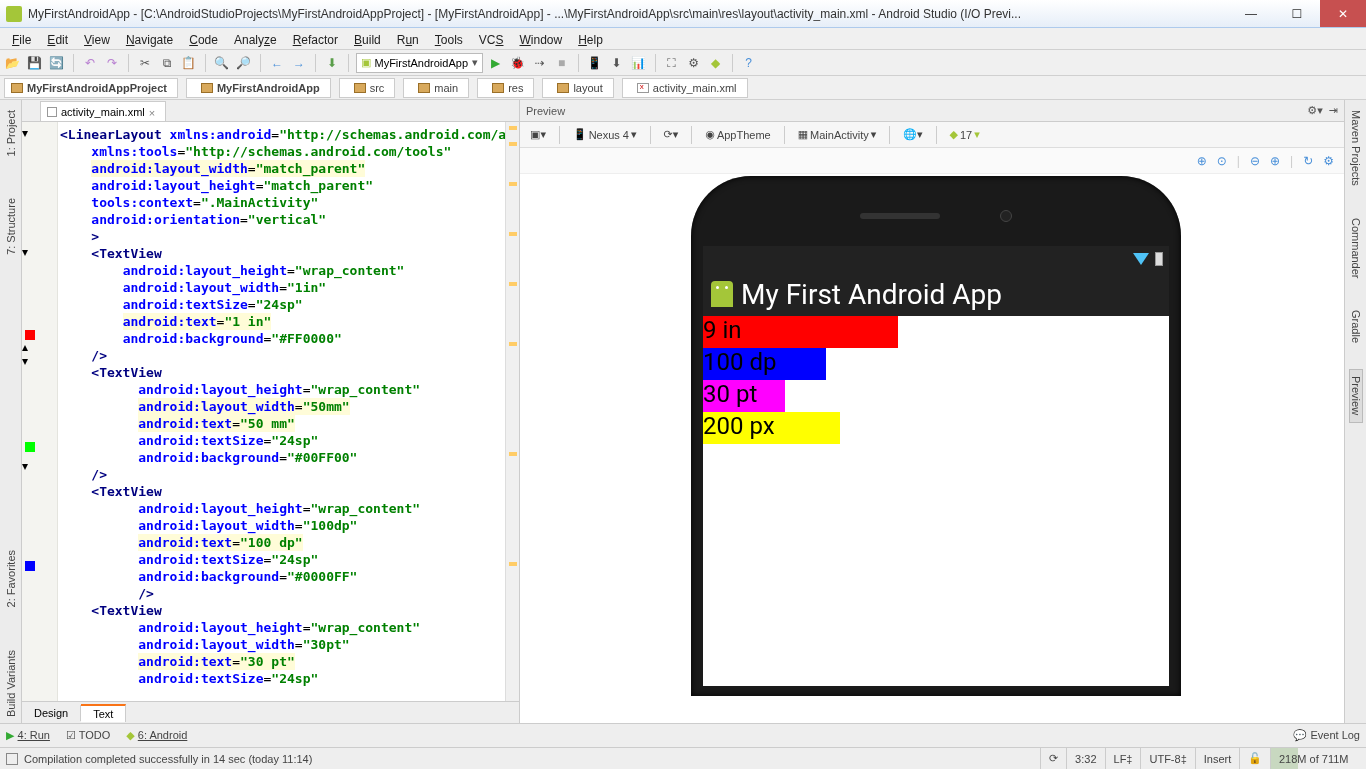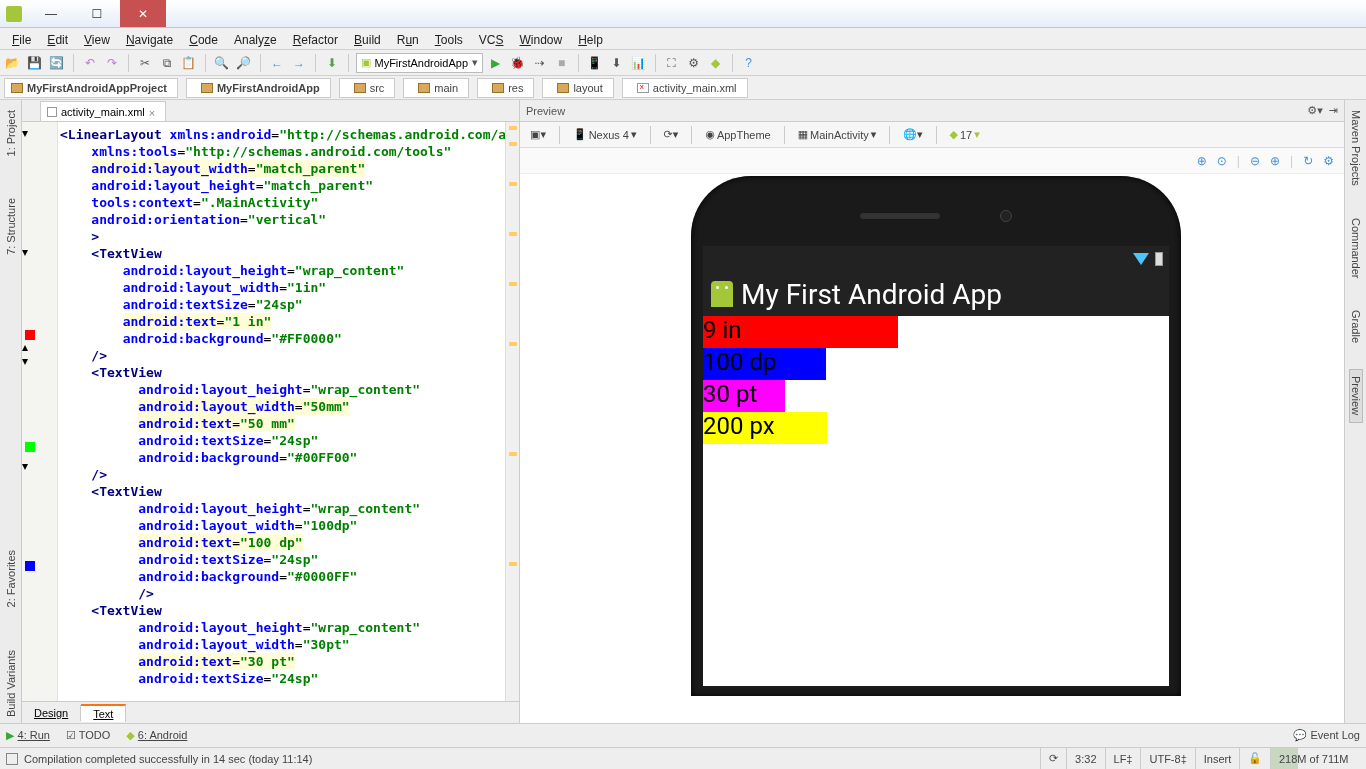--- a/index.html
+++ b/index.html
@@ -54,21 +54,21 @@
 .gutter .mark { width: 10px; height: 10px; margin-left: 3px; }
 .code { flex: 1; font-family: Consolas, "DejaVu Sans Mono", monospace; font-size: 13px; line-height: 17px; padding: 4px 0 0 2px; white-space: pre; overflow: hidden; color: #000; background:#fff; }
 .code .hl { background: #fffcd8; display: inline-block; }
 .k-tag { color: #000080; font-weight: bold; }
 .k-attr { color: #0000ff; font-weight: bold; }
 .k-str { color: #008000; font-weight: bold; }
 .edit-scrollbar-v { width: 14px; background: #f0f0f0; border-left: 1px solid #ddd; position: relative; }
 .edit-scrollbar-v .markdot{position:absolute;left:3px;width:8px;height:4px;}
 
 .editor-bottom-tabs { height: 22px; background: #eee; border-top: 1px solid #ccc; display: flex; align-items: center; }
-.ebtab { padding: 2px 12px; font-size: 11px; border-right: 1px solid #ccc; text-decoration: underline; }
+.ebtab { padding: 2px 12px; font-size: 11px; border-right: 1px solid #ccc; }
 .ebtab.active { background: #fff; border-top: 2px solid #f97316; }
 
 
 .preview-panel { flex: 1; display: flex; flex-direction: column; background: #fff; }
 .preview-header { height: 22px; background: #eee; border-bottom: 1px solid #ccc; display: flex; align-items: center; padding: 0 6px; font-size: 11px; color: #555; justify-content: space-between; }
 .preview-toolbar { height: 26px; background: #f6f6f6; border-bottom: 1px solid #ddd; display: flex; align-items: center; padding: 0 6px; gap: 6px; font-size: 11px; color: #444; }
 .pbtn { display: inline-flex; align-items: center; gap: 2px; padding: 2px 4px; }
 .preview-zoombar { height: 26px; background: #fafafa; border-bottom: 1px solid #eee; display: flex; align-items: center; justify-content: flex-end; padding: 0 10px; gap: 10px; color: #4a90d9; }
 .preview-canvas { flex: 1; display: flex; justify-content: center; overflow: hidden; background: #fff; padding-top: 2px; margin-left: 8px; }
 
@@ -97,20 +97,21 @@
 
 .statusfoot { height: 22px; background: #eee; border-top: 1px solid #ccc; display: flex; align-items: center; padding: 0 6px; font-size: 11px; color: #444; }
 .statusfoot .msg { flex: 1; display:flex;align-items:center;gap:6px;}
 .statusfoot .cell { border-left: 1px solid #ccc; padding: 0 8px; height: 100%; display: flex; align-items: center; }
 </style>
 </head>
 <body>
 
 <div class="titlebar">
   <span class="app-icon"></span>
+  <span class="title">MyFirstAndroidApp - [C:\AndroidStudioProjects\MyFirstAndroidAppProject] - [MyFirstAndroidApp] - ...\MyFirstAndroidApp\src\main\res\layout\activity_main.xml - Android Studio (I/O Previ...</span>
   <div class="winbtns">
     <div class="winbtn">—</div>
     <div class="winbtn">☐</div>
     <div class="winbtn close">✕</div>
   </div>
 </div>
 
 <div class="menubar">
   <span><u>F</u>ile</span>
   <span><u>E</u>dit</span>
@@ -324,21 +325,21 @@
             <span class="batt"></span>
           </div>
           <div class="appbar">
             <span class="appicon"></span>
             <span class="apptitle">My First Android App</span>
           </div>
           <div class="content-blocks" id="phone-blocks">
               <div class="blk" style="background: rgb(255, 0, 0); color: rgb(0, 0, 0); width: 195px;">9 in</div>
               <div class="blk" style="background: rgb(0, 0, 255); color: rgb(0, 0, 0); width: 123px;">100 dp</div>
               <div class="blk" style="background: rgb(255, 0, 255); color: rgb(0, 0, 0); width: 82px;">30 pt</div>
-              <div class="blk" style="background: rgb(255, 255, 0); color: rgb(0, 0, 0); width: 124px;">200 px</div>
+              <div class="blk" style="background: rgb(255, 255, 0); color: rgb(0, 0, 0); width: 137px;">200 px</div>
             </div>
         </div>
       </div>
     </div>
   </div>
 
   <div class="right-dock">
     <span class="dock-label" style="writing-mode:vertical-rl;transform:none">Maven Projects</span>
     <span class="dock-label" style="writing-mode:vertical-rl;transform:none">Commander</span>
     <span class="dock-label" style="writing-mode:vertical-rl;transform:none">Gradle</span>

